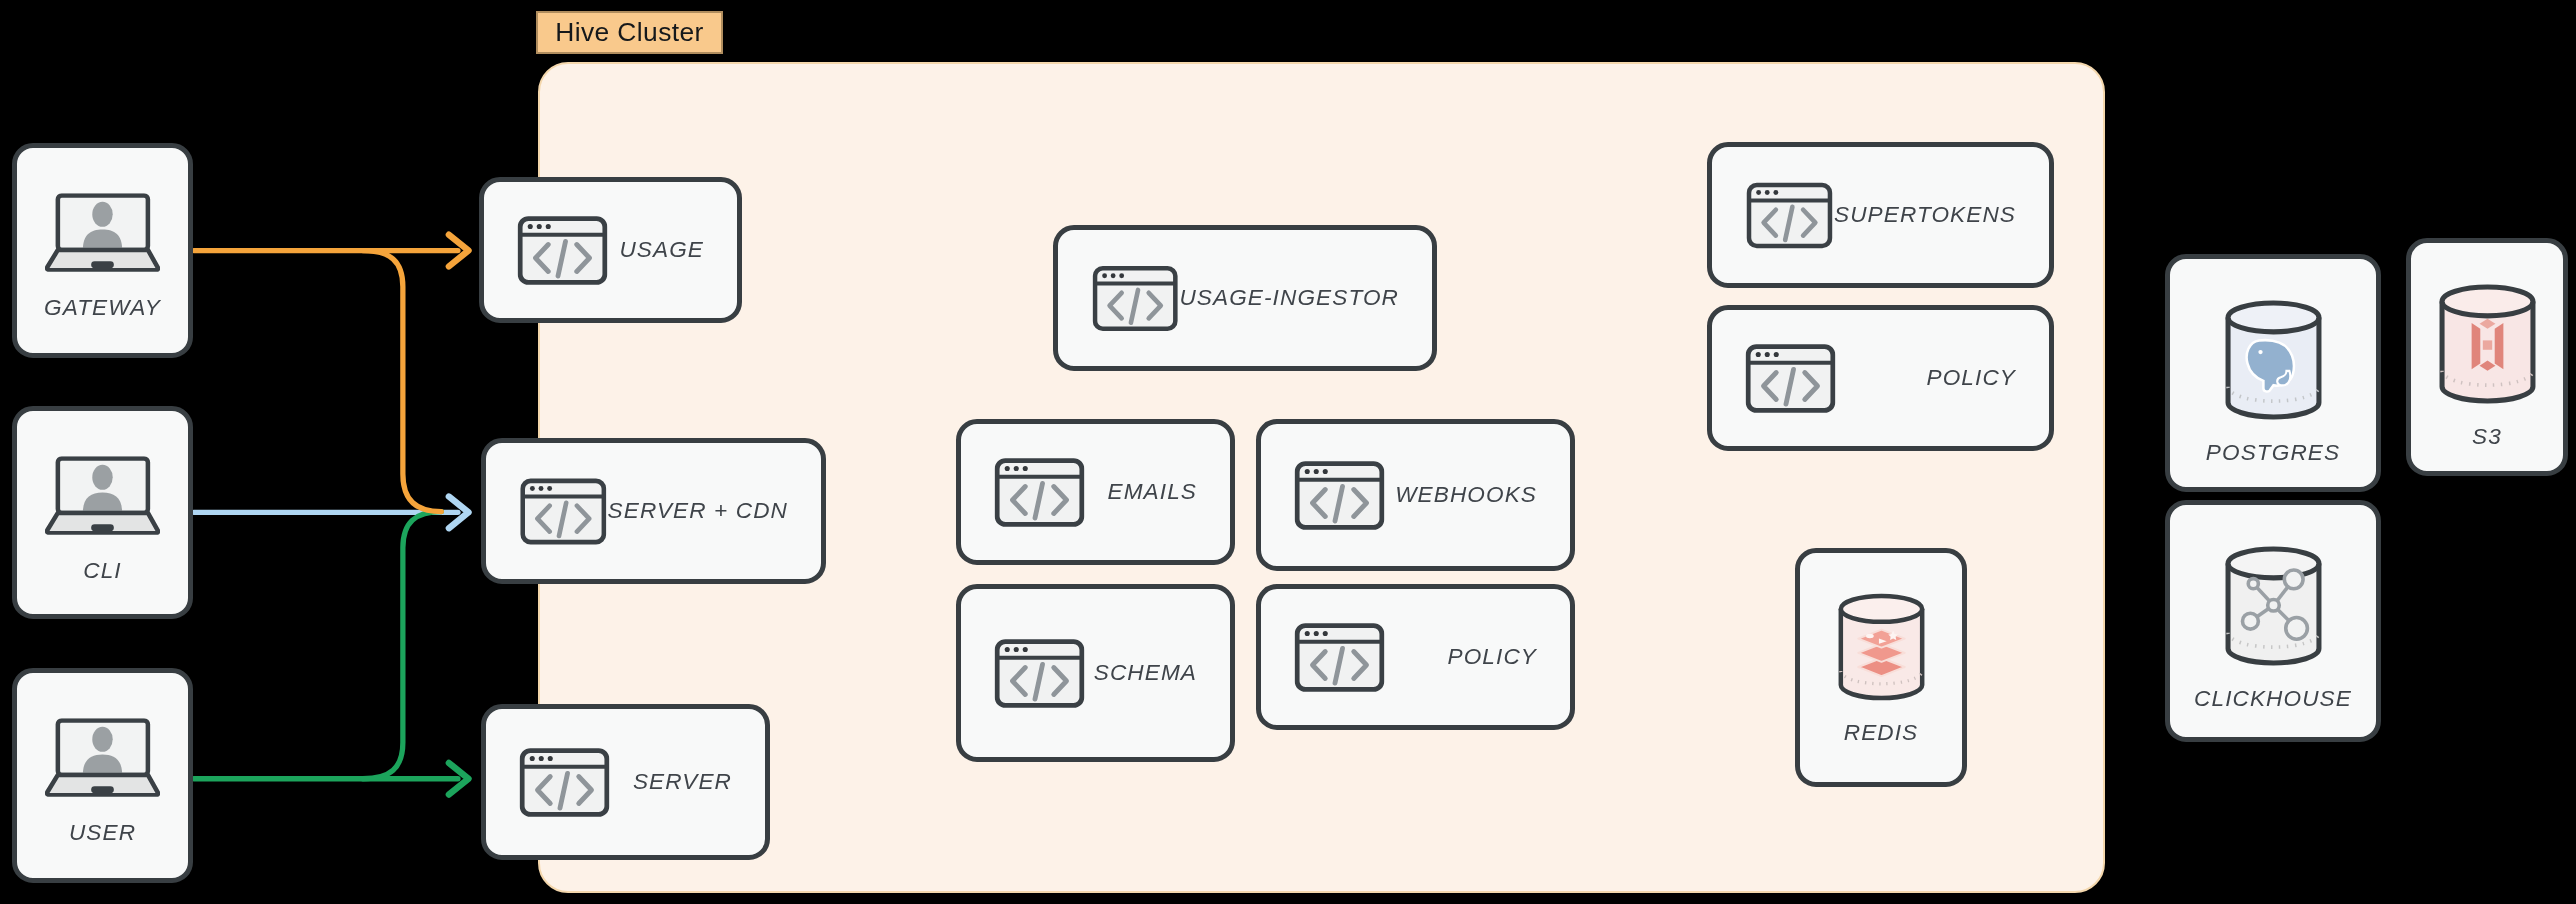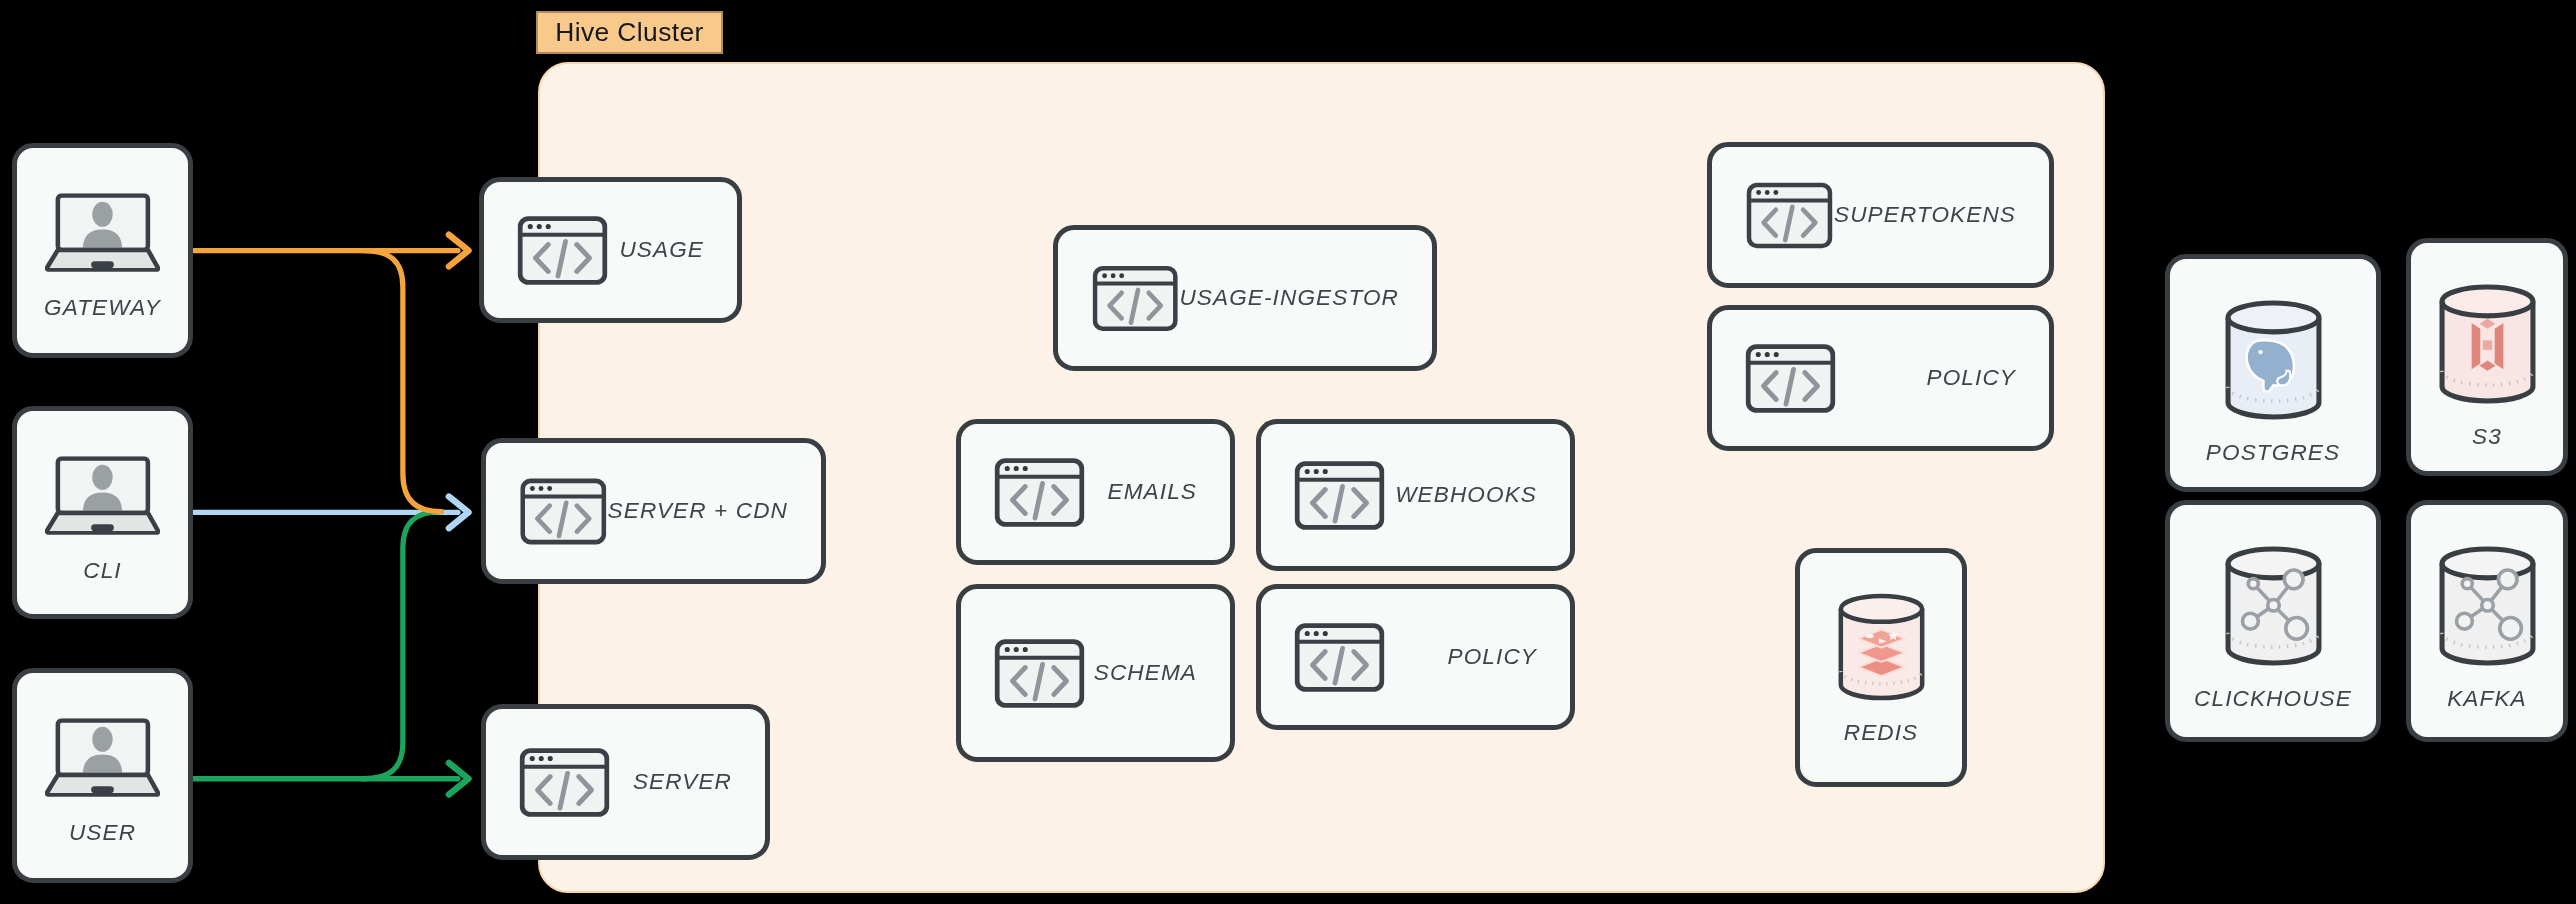--- a/index.html
+++ b/index.html
@@ -218,21 +218,15 @@
         <use href="#sym-cyl-s3"></use>
       </svg>
     <div class="lbl">S3</div>
   </div>
   <div class="box db" style="left:2165px;top:500px;width:216px;height:242px">
     <svg width="101" height="124" viewBox="0 0 134 164">
         <use href="#sym-cyl-net"></use>
       </svg>
     <div class="lbl">CLICKHOUSE</div>
   </div>
-  <div class="box db" style="left:2406px;top:500px;width:162px;height:242px">
-    <svg width="101" height="124" viewBox="0 0 134 164">
-        <use href="#sym-cyl-net"></use>
-      </svg>
-    <div class="lbl">KAFKA</div>
-  </div>
 
 </div>
 
 
 </body></html>

